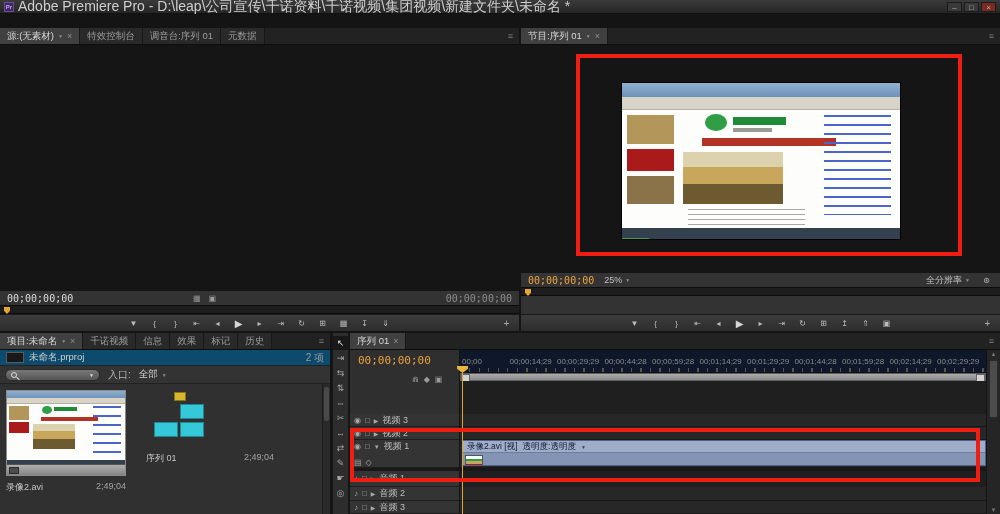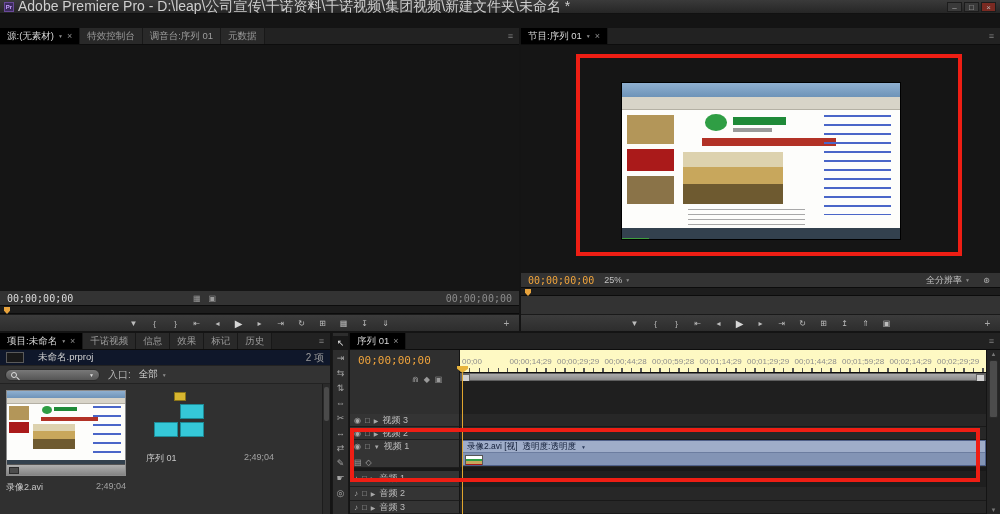--- a/index.html
+++ b/index.html
@@ -21,21 +21,21 @@
 .menubar{position:absolute;left:0;top:14px;width:1000px;height:14px;background:#343434;
   border-bottom:1px solid #0f0f0f;display:flex;align-items:center}
 .menuitem{font-size:10px;color:#d4d4d4;padding:0 9px}
 
 
 .panel{position:absolute;background:#333}
 .tabbar{position:absolute;left:0;top:0;right:0;height:17px;background:#222;
   border-bottom:1px solid #0d0d0d;display:flex;align-items:stretch}
 .tab{display:flex;align-items:center;gap:4px;padding:0 7px;font-size:9.5px;color:#9d9d9d;
   background:#292929;border-right:1px solid #181818;white-space:nowrap}
-.tab.active{background:#000000;color:#d8d8d8}
+.tab.active{background:#404040;color:#d8d8d8}
 .tdrop{font-size:5px;color:#8d8d8d}
 .tclose{font-size:9px;color:#8d8d8d}
 .panelmenu{margin-left:auto;display:flex;align-items:center;padding:0 6px;color:#7f7f7f;font-size:9px}
 
 
 .mview{position:absolute;left:0;right:0;background:#151515}
 .src .mview{top:17px;height:246px}
 .prg .mview{top:17px;height:228px}
 .tcbar{position:absolute;left:0;right:0;height:14px;background:#333;display:flex;
   align-items:center;padding:0 7px;gap:10px}
@@ -78,22 +78,22 @@
 .wa-photo{position:absolute;left:22%;top:36%;width:36%;height:44%;
   background:linear-gradient(#ddd2ae 0 28%,#c8a75c 28% 62%,#6e5a30 62%)}
 .wa-links{position:absolute;left:73%;top:5%;width:24%;height:84%;
   background:repeating-linear-gradient(to bottom,#4a66c8 0 2px,transparent 2px 9px)}
 .wa-text{position:absolute;left:24%;top:84%;width:42%;height:13%;
   background:repeating-linear-gradient(to bottom,#a8a8a8 0 1px,transparent 1px 5px)}
 .wa-taskbar{position:absolute;left:0;bottom:0;right:0;height:7%;background:#33414e}
 .wa-start{position:absolute;left:0;bottom:0;width:10%;height:7%;background:#3f9e3f}
 
 
-.pj-inforow{position:absolute;left:0;top:17px;right:0;height:16px;background:#0f172a;
-  border-bottom:1px solid #222;display:flex;align-items:center;gap:14px;padding:0 6px}
+.pj-inforow{position:absolute;left:0;top:17px;right:0;height:16px;background:#0c4a6e;
+  border-bottom:1px solid #222;display:flex;align-items:center;gap:5px;padding:0 6px}
 .pj-thumbmini{width:18px;height:11px;background:#191919;border:1px solid #5a5a5a}
 .pj-name{font-size:9.5px;color:#cfcfcf}
 .pj-count{margin-left:auto;font-size:10px;color:#9a9a9a}
 .pj-searchrow{position:absolute;left:0;top:33px;right:0;height:18px;background:#333;
   border-bottom:1px solid #222;display:flex;align-items:center;gap:8px;padding:0 5px}
 .searchbox{width:95px;height:12px;border-radius:6px;background:linear-gradient(#787878,#555);
   border:1px solid #2a2a2a;display:flex;align-items:center;gap:4px;padding:0 5px}
 .mag{width:6px;height:6px;border:1px solid #ddd;border-radius:50%;position:relative;flex:none}
 .mag::after{content:"";position:absolute;left:4px;top:5px;width:4px;height:1px;background:#ddd;transform:rotate(45deg)}
 .searchdrop{font-size:5px;color:#ddd;margin-left:auto}
@@ -122,21 +122,21 @@
 .tool{width:15px;height:14px;display:flex;align-items:center;justify-content:center;
   font-size:9px;color:#a5a5a5}
 .toolstrip .tool:nth-of-type(1){background:#191919;color:#e0e0e0}
 
 
 .tl-headcol{position:absolute;left:0;top:17px;width:110px;bottom:0;background:#2f2f2f;
   border-right:1px solid #141414}
 .tl-tc{position:absolute;left:8px;top:21px;font-family:"DejaVu Sans Mono",monospace;
   font-size:11px;color:#f0a43c;z-index:3}
 .tl-miniicons{position:absolute;left:62px;top:42px;display:flex;gap:5px;font-size:8px;color:#9a9a9a;z-index:3}
-.tl-ruler{position:absolute;left:110px;right:14px;top:17px;height:23px;background:#fef9c3;
+.tl-ruler{position:absolute;left:110px;right:14px;top:17px;height:23px;background:#0f172a;
   border-bottom:1px solid #101010;overflow:hidden}
 .tl-ticklabels{position:absolute;left:2px;right:0;top:7px;display:flex}
 .tl-tick{flex:none;width:47.5px;font-size:8px;color:#8c8c8c;white-space:nowrap;overflow:visible}
 .tl-rulerticks{position:absolute;left:0;right:0;bottom:0;height:4px;
   background:repeating-linear-gradient(to right,#555 0 1px,transparent 1px 9.5px)}
 .tl-workarea{position:absolute;left:110px;right:14px;top:40px;height:8px;
   background:linear-gradient(#ababab,#8a8a8a);border:1px solid #5e5e5e}
 .tl-workarea::before,.tl-workarea::after{content:"";position:absolute;top:0;width:7px;height:6px;background:#d2d2d2;border:1px solid #666}
 .tl-workarea::before{left:0}
 .tl-workarea::after{right:0}

